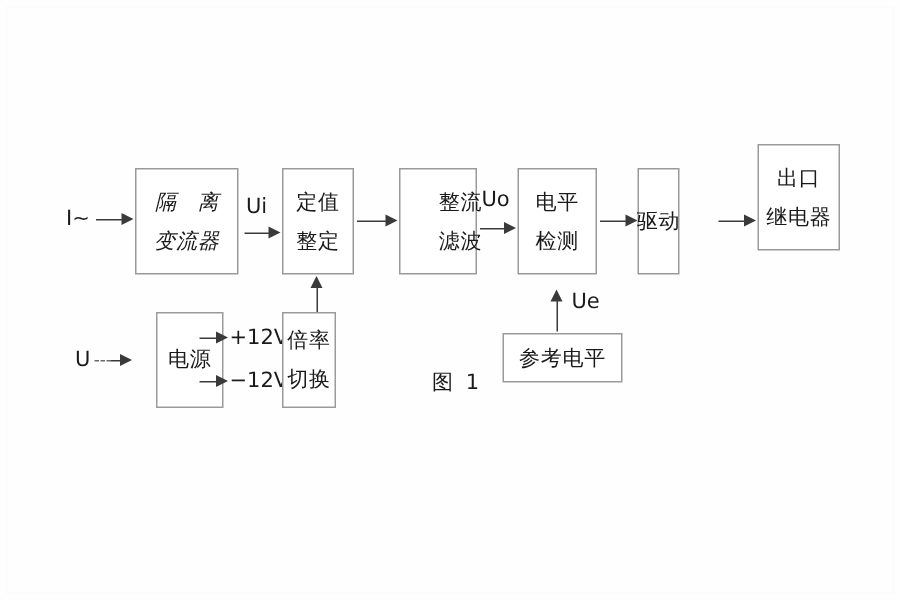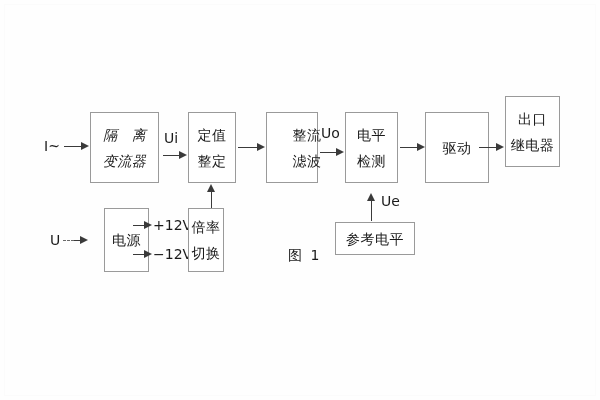--- a/index.html
+++ b/index.html
@@ -146,21 +146,21 @@
   <div class="arrow-r" style="left:336px; top:148px;"></div>
 
   <div class="block" style="left:345px; top:112px; width:53px; height:71px;">
     <span class="ln">电平</span>
     <span class="ln">检测</span>
   </div>
 
   <div class="hline" style="left:400px; top:147px; width:18px;"></div>
   <div class="arrow-r" style="left:417px; top:143px;"></div>
 
-  <div class="block one-line" style="left:425px; top:112px; width:64px; height:71px;justify-content:center;">
+  <div class="block one-line" style="left:425px; top:112px; width:28px; height:71px;justify-content:center;">
     <span class="ln">驱动</span>
   </div>
 
   <div class="hline" style="left:479px; top:147px; width:18px;"></div>
   <div class="arrow-r" style="left:496px; top:143px;"></div>
 
   <div class="block" style="left:505px; top:96px; width:55px; height:71px;">
     <span class="ln">出口</span>
     <span class="ln">继电器</span>
   </div>

